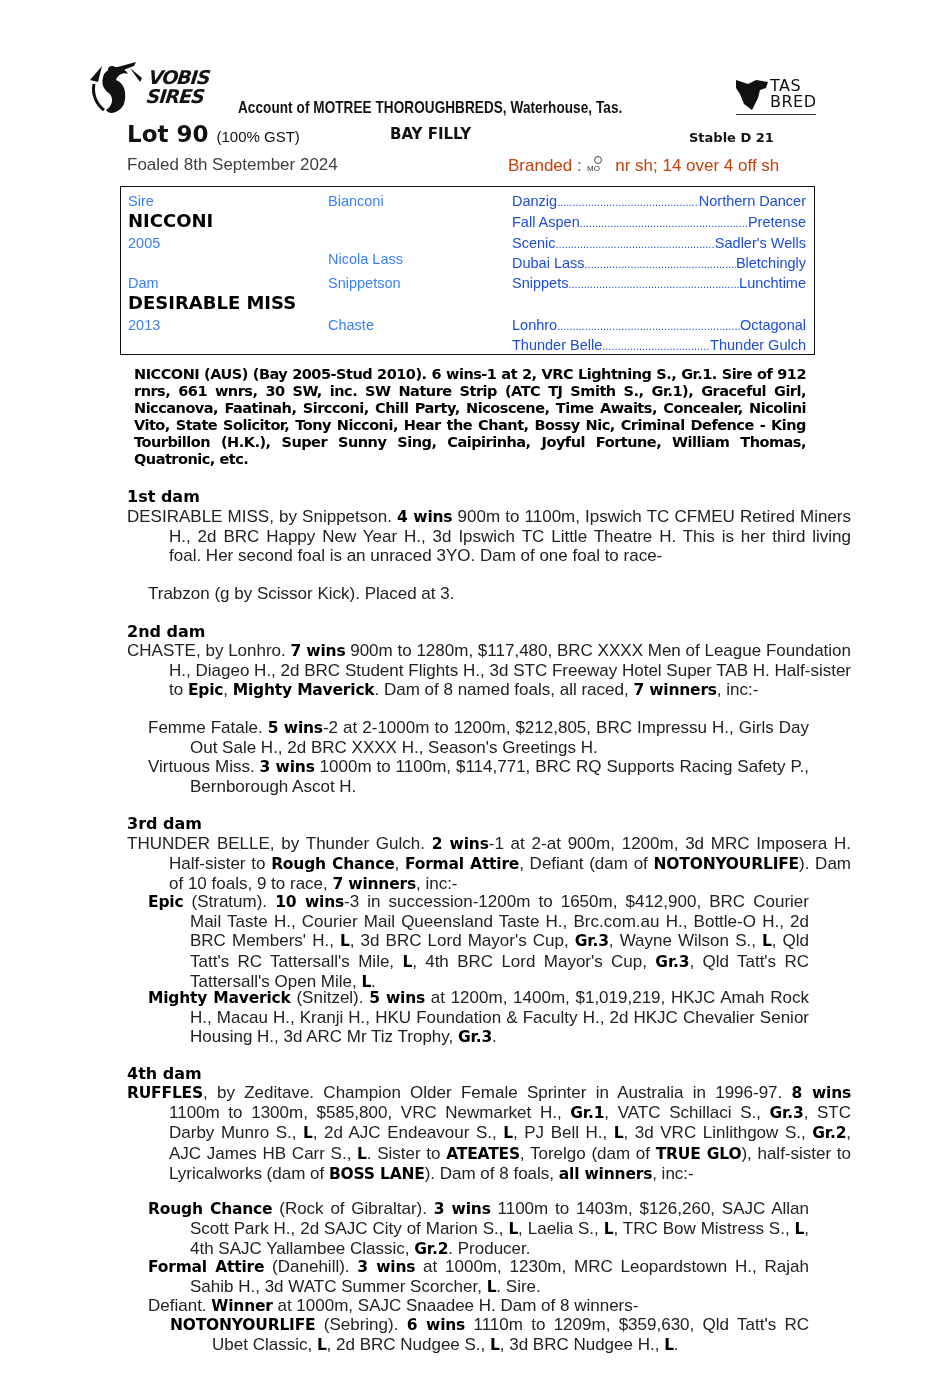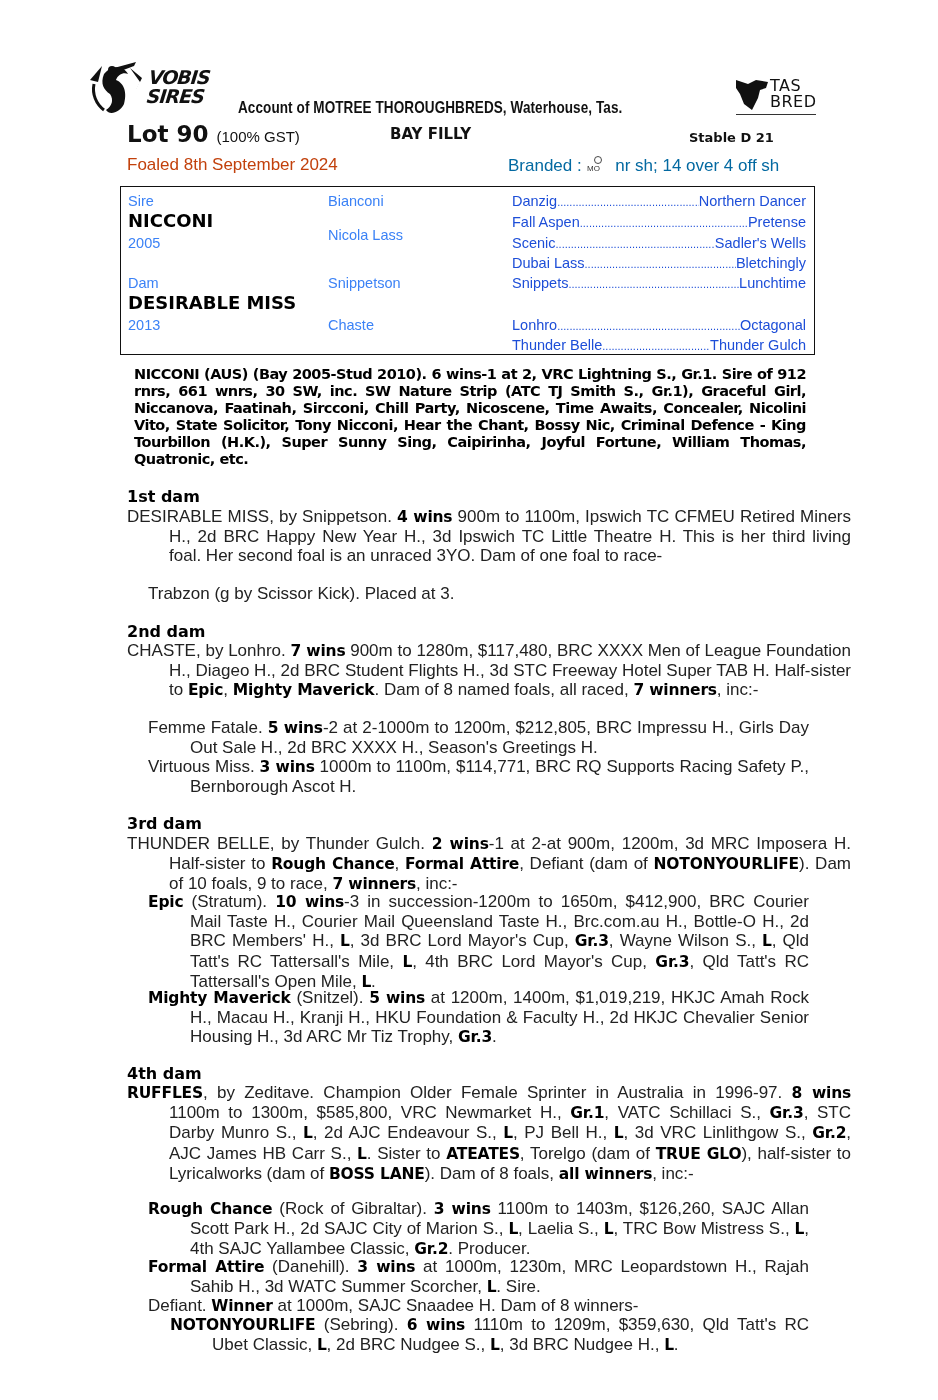--- a/index.html
+++ b/index.html
@@ -11,22 +11,22 @@
   .vobis-text { position:absolute; left:64px; top:8px; font-family:"DejaVu Sans", sans-serif; font-weight:bold; font-style:italic; font-size:19px; line-height:19px; letter-spacing:-1px; color:#111; transform:skewX(-6deg); }
   .account { left:238px; top:98px; font-family:"Liberation Sans", sans-serif; font-weight:bold; font-size:16.5px; transform:scaleX(0.82); transform-origin:left top; letter-spacing:0.1px; white-space:nowrap; }
   .logo-tas { left:732px; top:74px; width:88px; height:44px; }
   .tas-word { position:absolute; left:38px; font-family:"DejaVu Sans", sans-serif; font-size:16px; line-height:15px; letter-spacing:0.5px; color:#111; }
   .tas-line { position:absolute; left:4px; top:40px; width:80px; height:1px; background:#333; }
 
   .lot { left:127px; top:120px; font-family:"DejaVu Sans", sans-serif; font-weight:bold; font-size:23px; line-height:28px; white-space:nowrap; }
   .lot .gst { font-family:"Liberation Sans", sans-serif; font-weight:normal; font-size:15px;margin-top:8px; }
   .filly { left:390px; top:120px; font-family:"DejaVu Sans", sans-serif; font-weight:bold; font-size:15px; line-height:28px; }
   .stable { left:689px; top:127px; font-family:"DejaVu Sans", sans-serif; font-weight:bold; font-size:13px; line-height:22px; white-space:nowrap; }
-  .foaled { left:127px; top:155px; font-size:17px; line-height:20px; color:#c2410c; white-space:nowrap; }
-  .branded { left:508px; top:155px; font-size:17px; line-height:20px; color:#0369a1; white-space:nowrap; }
+  .foaled { left:127px; top:155px; font-size:17px; line-height:20px; color:#404040; white-space:nowrap; }
+  .branded { left:508px; top:155px; font-size:17px; line-height:20px; color:#c2410c; white-space:nowrap; }
   .brand-mark { display:inline-block; width:24px; height:18px; vertical-align:-2px; }
 
   
   .ped { left:120px; top:186px; width:695px; height:169px; border:1.5px solid #111; box-sizing:border-box; }
   .ped .cell { position:absolute; font-size:14.5px; line-height:20px; color:#3b82f6; white-space:nowrap; }
   .ped .big { font-family:"DejaVu Sans", sans-serif; font-weight:bold; font-size:18px; color:#000; }
   .g3 { position:absolute; left:391px; width:294px; font-size:14.5px; line-height:20px; color:#1d4ed8; display:flex; white-space:nowrap; }
   .g3 .dots { flex:1; overflow:hidden; white-space:nowrap; }
   .g3 .dots::before { content:"................................................................................................................................"; letter-spacing:0px; font-size:11px; }
 
@@ -89,21 +89,21 @@
 
 <div class="abs ped">
   <div class="cell" style="left:7px;top:4px">Sire</div>
   <div class="cell big" style="left:7px;top:24px">NICCONI</div>
   <div class="cell" style="left:7px;top:46px">2005</div>
   <div class="cell" style="left:7px;top:86px">Dam</div>
   <div class="cell big" style="left:7px;top:106px">DESIRABLE MISS</div>
   <div class="cell" style="left:7px;top:128px">2013</div>
 
   <div class="cell" style="left:207px;top:4px">Bianconi</div>
-  <div class="cell" style="left:207px;top:38px">Nicola Lass</div>
+  <div class="cell" style="left:207px;top:62px">Nicola Lass</div>
   <div class="cell" style="left:207px;top:86px">Snippetson</div>
   <div class="cell" style="left:207px;top:128px">Chaste</div>
 
   <div class="g3" style="top:4px">
       <span>Danzig</span>
       <span class="dots"></span>
       <span>Northern Dancer</span>
     </div>
   <div class="g3" style="top:25px">
       <span>Fall Aspen</span>

